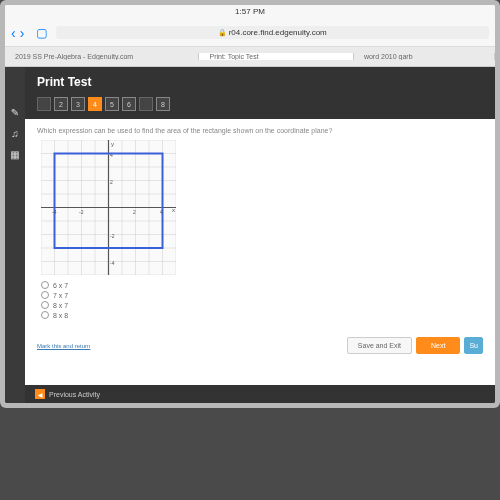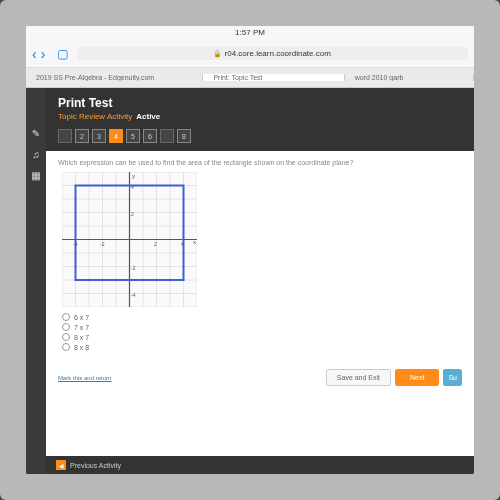--- a/index.html
+++ b/index.html
@@ -1,17 +1,17 @@
 <!DOCTYPE html>
 <html><head>
 <meta charset="utf-8">
 <style>
 *{margin:0;padding:0;box-sizing:border-box;font-family:-apple-system,Helvetica,Arial,sans-serif}
 body{width:500px;height:500px;background:#4a4a4a;overflow:hidden;position:relative}
-.device{background:#b8b8b8;width:500px;height:500px;border-radius:6px;padding:26px}
+.device{background:#b8b8b8;width:500px;height:408px;border-radius:6px;padding:5px}
 .screen{background:#fff;width:100%;height:100%;border-radius:2px;overflow:hidden;display:flex;flex-direction:column}
 .statusbar{background:#f7f7f7;height:14px;text-align:center;font-size:8px;color:#333;line-height:14px}
 .browserbar{background:#f7f7f7;height:28px;display:flex;align-items:center;border-bottom:1px solid #ddd;padding:0 6px;gap:8px}
 .navarrows{display:flex;gap:4px;color:#007aff;font-size:14px}
 .bookicon{color:#007aff;font-size:12px;margin-left:4px}
 .urlbox{flex:1;background:#eee;border-radius:3px;padding:2px 8px;font-size:8px;color:#333;text-align:center}
 .lockicon{font-size:7px;margin-right:2px}
 .tabsbar{background:#eaeaea;height:20px;display:flex;align-items:center;font-size:7px;color:#666;border-bottom:1px solid #ccc}
 .tab{padding:0 10px;border-right:1px solid #ccc;white-space:nowrap;overflow:hidden}
 .tab.active{background:#fff}
@@ -48,38 +48,37 @@
 <div class="device">
 <div class="screen">
   <div class="statusbar"><span>1:57 PM</span></div>
   <div class="browserbar">
     <div class="navarrows">
       <span>‹</span>
       <span>›</span>
     </div>
     <span class="bookicon">▢</span>
     <div class="urlbox">
-      <span class="lockicon">🔒</span><span>r04.core.learn.coordinate.com</span>
+      <span class="lockicon">🔒</span><span>r04.core.find.edgenuity.com</span>
     </div>
   </div>
   <div class="tabsbar">
     <div class="tab" style="flex:1.3">2019 SS Pre-Algebra - Edgenuity.com</div>
     <div class="tab active" style="flex:1">Print: Topic Test</div>
     <div class="tab" style="flex:0.9">word 2010 garb</div>
   </div>
   <div class="appcontent">
     <div class="sidetools">
       <span>✎</span>
       <span>♫</span>
       <span>▦</span>
     </div>
     <div class="mainarea">
       <div class="topicheader">
         <div class="topictitle">Print Test</div>
-        <div class="topicsub"><span style="color:#ff9933">Topic Review Activity</span><span class="active" style="color:#fff">Active</span></div>
       </div>
       <div class="qnav">
         <div class="qbox empty"></div>
         <div class="qbox">2</div>
         <div class="qbox">3</div>
         <div class="qbox current">4</div>
         <div class="qbox">5</div>
         <div class="qbox">6</div>
         <div class="qbox empty"></div>
         <div class="qbox">8</div>

